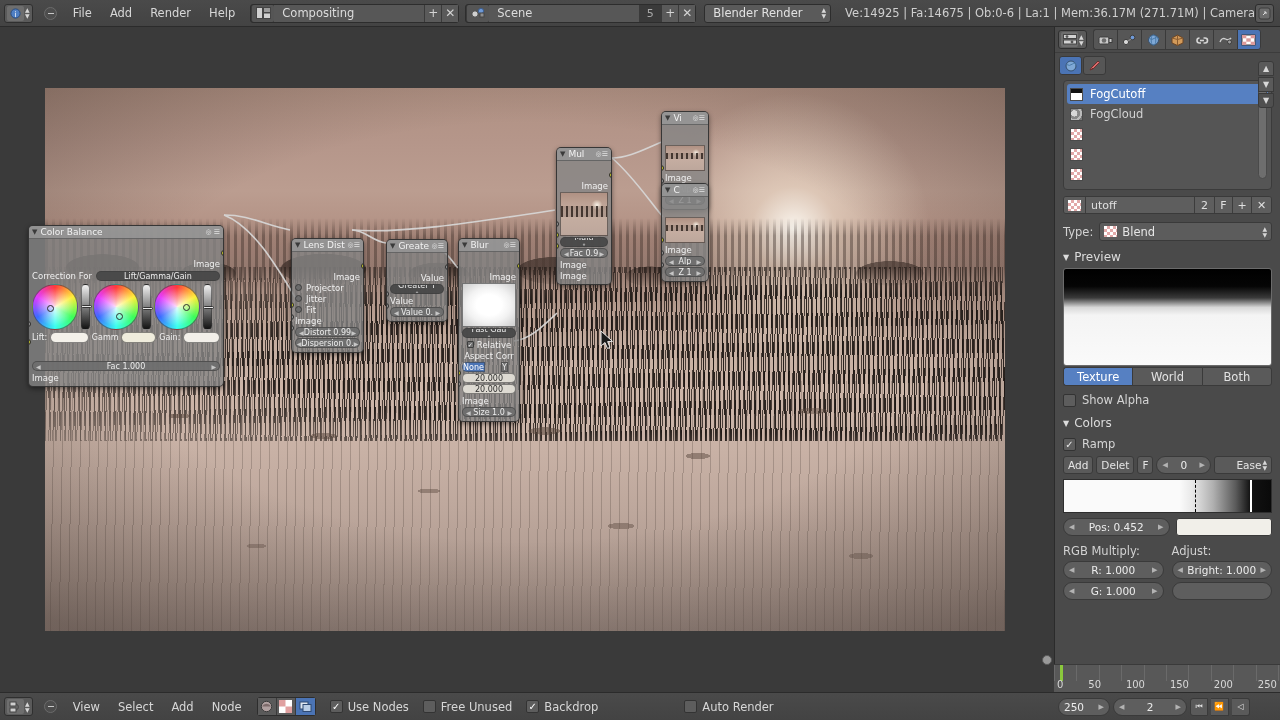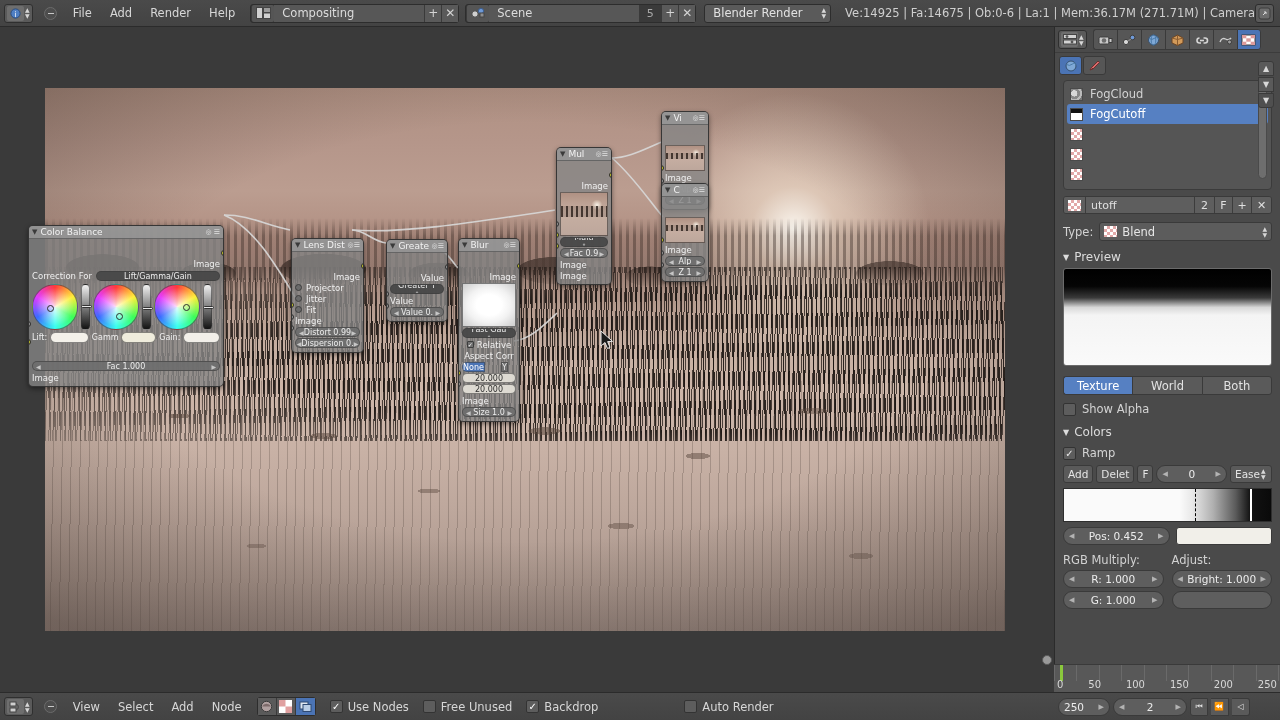--- a/index.html
+++ b/index.html
@@ -330,21 +330,21 @@
   }
   .panel-hdr {
     display:flex;align-items:center;gap:5px;margin:9px 8px 0 8px;
     font-size:12px;color:#dcdcdc;
   }
   .panel-hdr .tri { font-size:8px; }
   .preview-box {
     margin:4px 8px 0 8px; height:98px; border:1px solid #6b6b6b; border-radius:3px;
     background: linear-gradient(to bottom, #000000 0%, #050505 18%, #3a3a3a 30%, #d8d8d8 40%, #f4f4f4 48%, #fafafa 100%);
   }
-  .tri-seg { display:flex; margin:10px 8px 0 8px; }
+  .tri-seg { display:flex; margin:1px 8px 0 8px; }
   .tri-seg > span {
     flex:1;height:19px;line-height:19px;text-align:center;font-size:11.5px;
     background:#5a5a5a;border:1px solid #3a3a3a;border-right:none;color:#e2e2e2;
   }
   .tri-seg > span:first-child{border-radius:3px 0 0 3px;}
   .tri-seg > span:last-child{border-radius:0 3px 3px 0;border-right:1px solid #3a3a3a;}
   .tri-seg > span.on { background:#5680c2; color:#fff; }
   .pchk { display:flex;align-items:center;margin:7px 8px 0 8px;font-size:11.5px;color:#d4d4d4;}
   .pchk .box { width:13px;height:13px;border-radius:2px;background:#5d5d5d;border:1px solid #333;
     margin-right:6px;display:flex;align-items:center;justify-content:center;color:#e8e8e8;font-size:10px;}
@@ -897,27 +897,27 @@
       </div>
       <div class="subtab">
         <svg width="14" height="12" viewBox="0 0 14 12">
             <path d="M2 10 L5 9 L11.5 2.5 L10 1 L3.5 7.5 Z" fill="#d96b6b" stroke="#6b2f2f"></path>
             <path d="M3.5 7.5 L5 9" stroke="#6b2f2f"></path>
           </svg>
       </div>
     </div>
 
     <div class="tex-list">
+      <div class="tex-item sel">
+        <span class="tex-ic bwic"></span>
+        <span>FogCutoff</span>
+      </div>
       <div class="tex-item">
         <span class="tex-ic cloudic"></span>
         <span>FogCloud</span>
-      </div>
-      <div class="tex-item sel">
-        <span class="tex-ic bwic"></span>
-        <span>FogCutoff</span>
       </div>
       <div class="tex-item">
         <span class="tex-ic checker"></span>
         <span></span>
       </div>
       <div class="tex-item">
         <span class="tex-ic checker"></span>
         <span></span>
       </div>
       <div class="tex-item">
@@ -980,21 +980,21 @@
     </div>
     <div class="ramp-ctl">
       <span class="rbtn">Add</span>
       <span class="rbtn">Delet</span>
       <span class="rbtn">F</span>
       <span class="numf" style="flex:1;">
         <span class="a">◀</span>
         <span>0</span>
         <span class="a">▶</span>
       </span>
-      <span class="rbtn" style="width:42px;justify-content:flex-start;">
+      <span class="rbtn" style="width:58px;justify-content:flex-end;">
         <span>Ease</span>
         <span class="spin">
             <i>▲</i>
             <i>▼</i>
           </span>
       </span>
     </div>
     <div class="ramp-strip">
       <span class="m1"></span>
       <span class="m2"></span>

